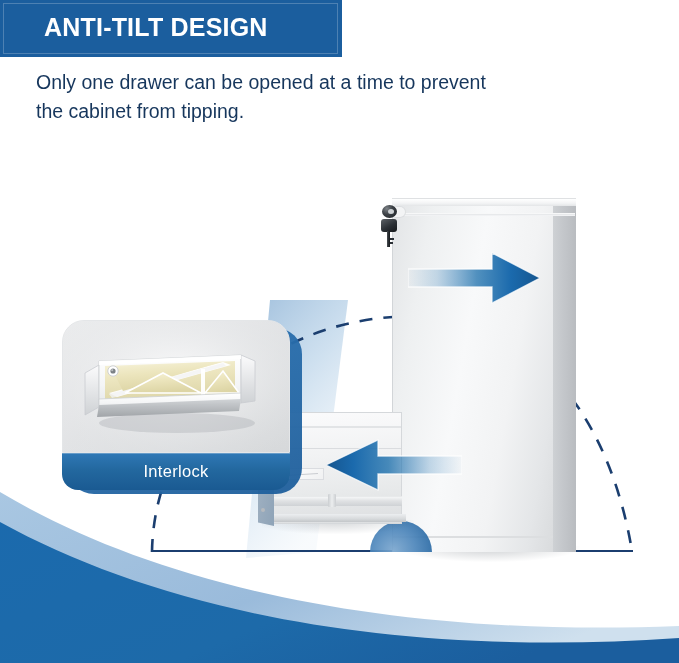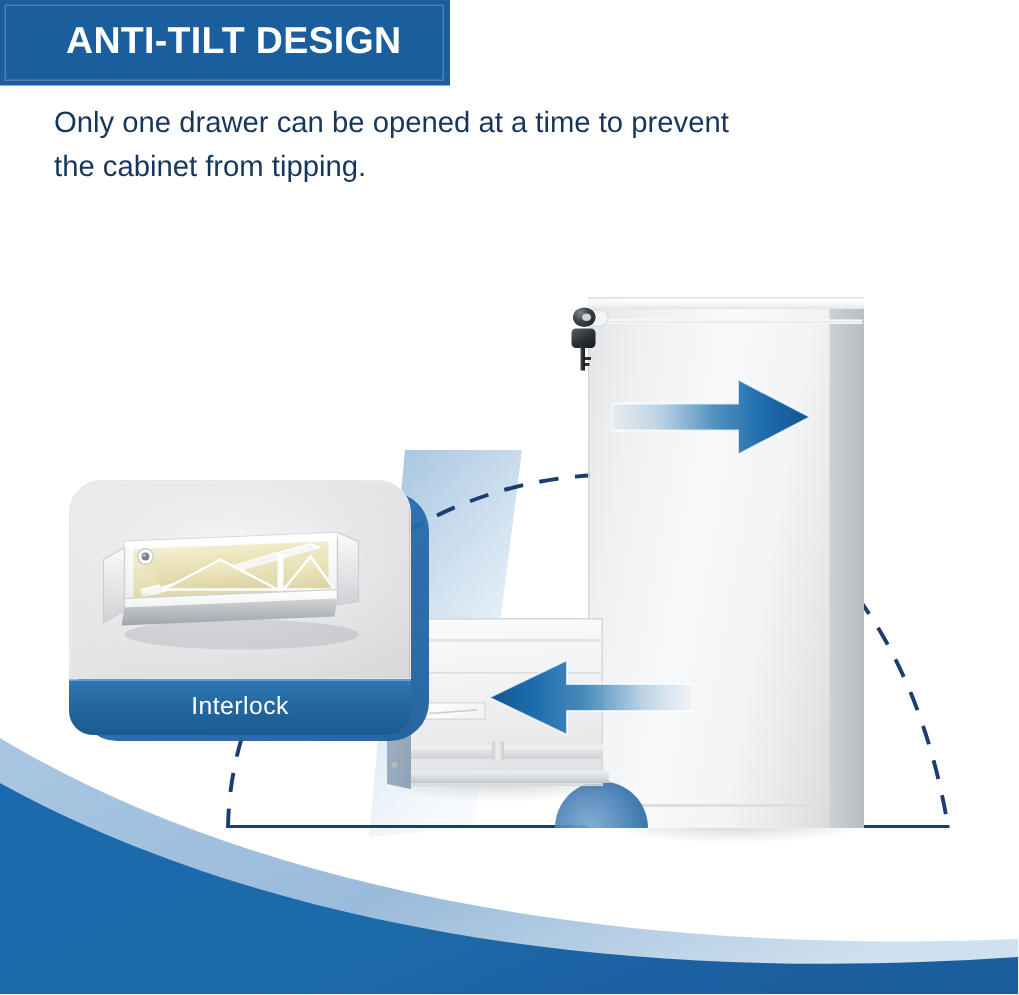--- a/index.html
+++ b/index.html
@@ -17,21 +17,21 @@
     height: 663px;
     overflow: hidden;
     background: #ffffff;
   }
 
   
   .title-bar {
     position: absolute;
     left: 0;
     top: 0;
-    width: 300px;
+    width: 342px;
     height: 57px;
     background: #1b5e9e;
     box-sizing: border-box;
   }
   .title-bar::after {
     content: "";
     position: absolute;
     left: 3px; top: 3px; right: 4px; bottom: 3px;
     border: 1px solid rgba(255,255,255,0.22);
     pointer-events: none;
@@ -321,21 +321,21 @@
   
   .spotlight {
     position: absolute;
     left: 120px;
     top: 150px;
     width: 320px;
     height: 260px;
   }
   .callout {
     position: absolute;
-    left: 46px;
+    left: 62px;
     top: 170px;
     width: 234px;
     height: 170px;
   }
   .callout-shadow {
     position: absolute;
     left: 6px; top: 8px;
     width: 234px; height: 166px;
     border-radius: 26px;
     background: linear-gradient(160deg, #2d74b3 0%, #1f5f9c 100%);

